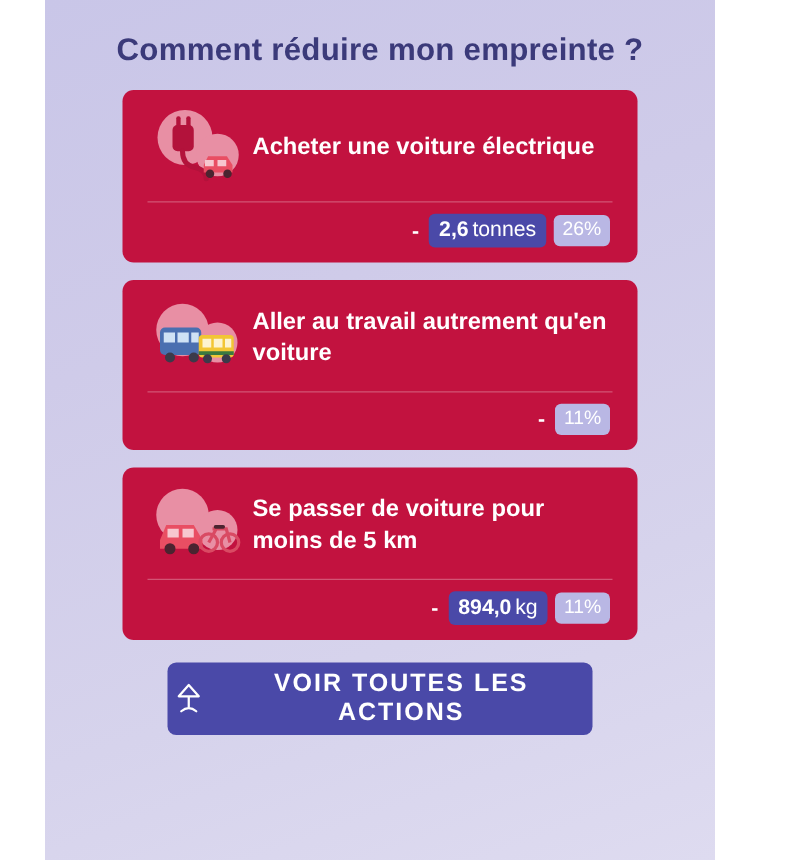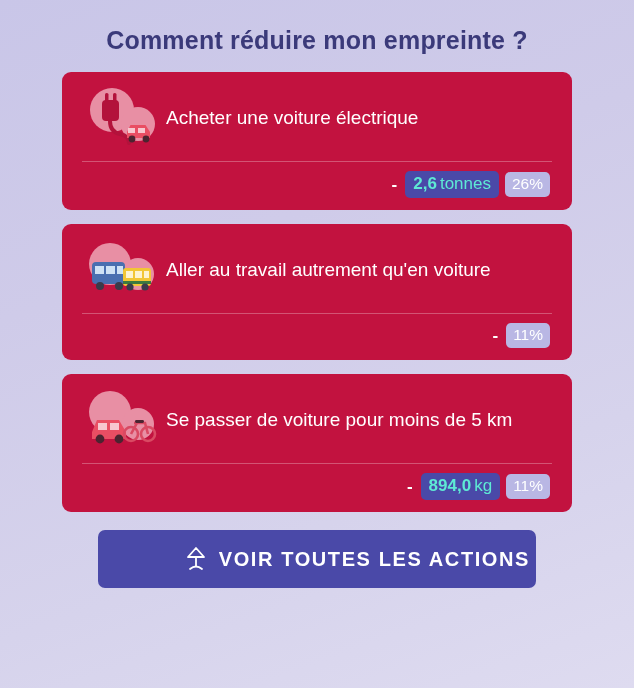--- a/index.html
+++ b/index.html
@@ -8,25 +8,26 @@
   }
   body {
     width: 634px;
     height: 688px;
     background: #ffffff;
     font-family: "Liberation Sans", sans-serif;
     overflow: hidden;
   }
   .panel {
     position: relative;
-    width: 634px;
+    width: 536px;
     height: 688px;
     box-sizing: border-box;
     background: linear-gradient(160deg, #c9c6e8 0%, #cfcbe9 35%, #d6d3ec 70%, #dedbf0 100%);
     padding: 0;
+    margin-left: 36px;
   }
   .title {
     text-align: center;
     color: #3b3a7a;
     font-size: 25px;
     font-weight: bold;
     padding-top: 26px;
     letter-spacing: 0.2px;
   }
   .subtitle {
@@ -55,21 +56,21 @@
   }
   .card-icon {
     width: 86px;
     min-width: 86px;
     height: 68px;
     position: relative;
   }
   .card-label {
     color: #ffffff;
     font-size: 19px;
-    font-weight: normal;
+    font-weight: bold;
     line-height: 1.32;
     padding-right: 6px;
   }
   .divider {
     height: 1px;
     background: rgba(255,255,255,0.28);
     margin: 9px 2px 0 2px;
   }
   .card-bottom {
     display: flex;
@@ -79,21 +80,21 @@
     gap: 6px;
   }
   .minus {
     color: #ffffff;
     font-size: 17px;
     font-weight: bold;
     margin-right: 2px;
   }
   .value-pill {
     background: #4a49a8;
-    color: #5eead4;
+    color: #ffffff;
     border-radius: 5px;
     padding: 3px 8px 4px 8px;
     font-size: 17px;
     display: inline-block;
   }
   .value-pill .num {
     font-weight: bold;
   }
   .value-pill .unit {
     font-weight: normal;

